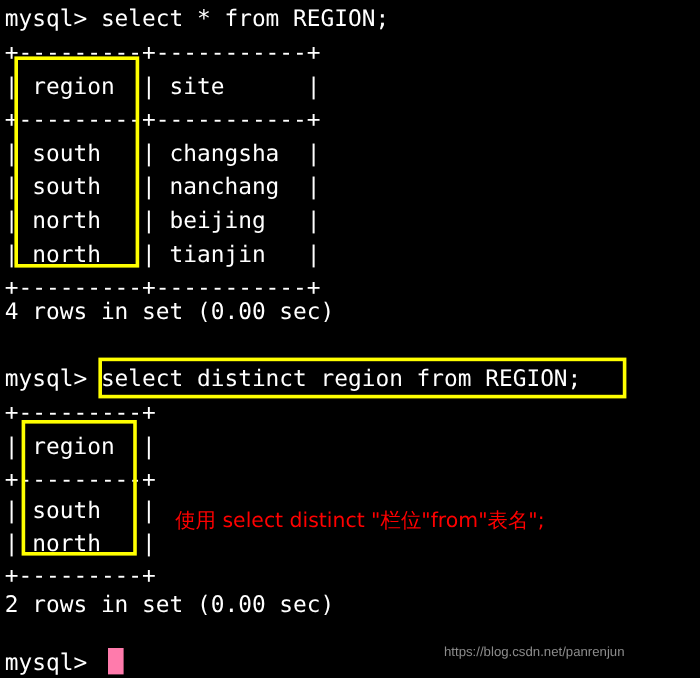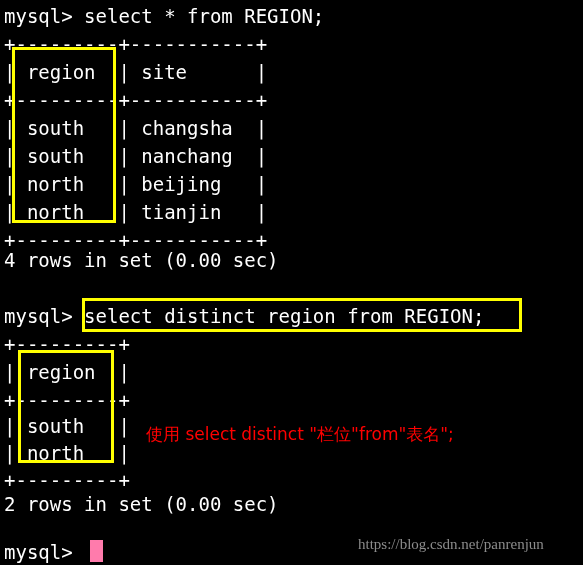--- a/index.html
+++ b/index.html
@@ -52,23 +52,24 @@
     font-family: "DejaVu Sans", sans-serif;
     font-size: 17px;
     line-height: 24px;
     white-space: pre;
   }
 
   
   .watermark {
     position: absolute;
     color: #8c8c8c;
-    font-family: Liberation Serif, serif;
-    font-size: 15px;
+    font-family: Liberation Sans, sans-serif;
+    font-size: 11px;
     white-space: pre;
+    margin-left: 12px;
   }
 
   
   .cursor {
     position: absolute;
     background: #ff7bac;
   }
 </style>
 </head>
 <body style="background: rgb(0, 0, 0);">

